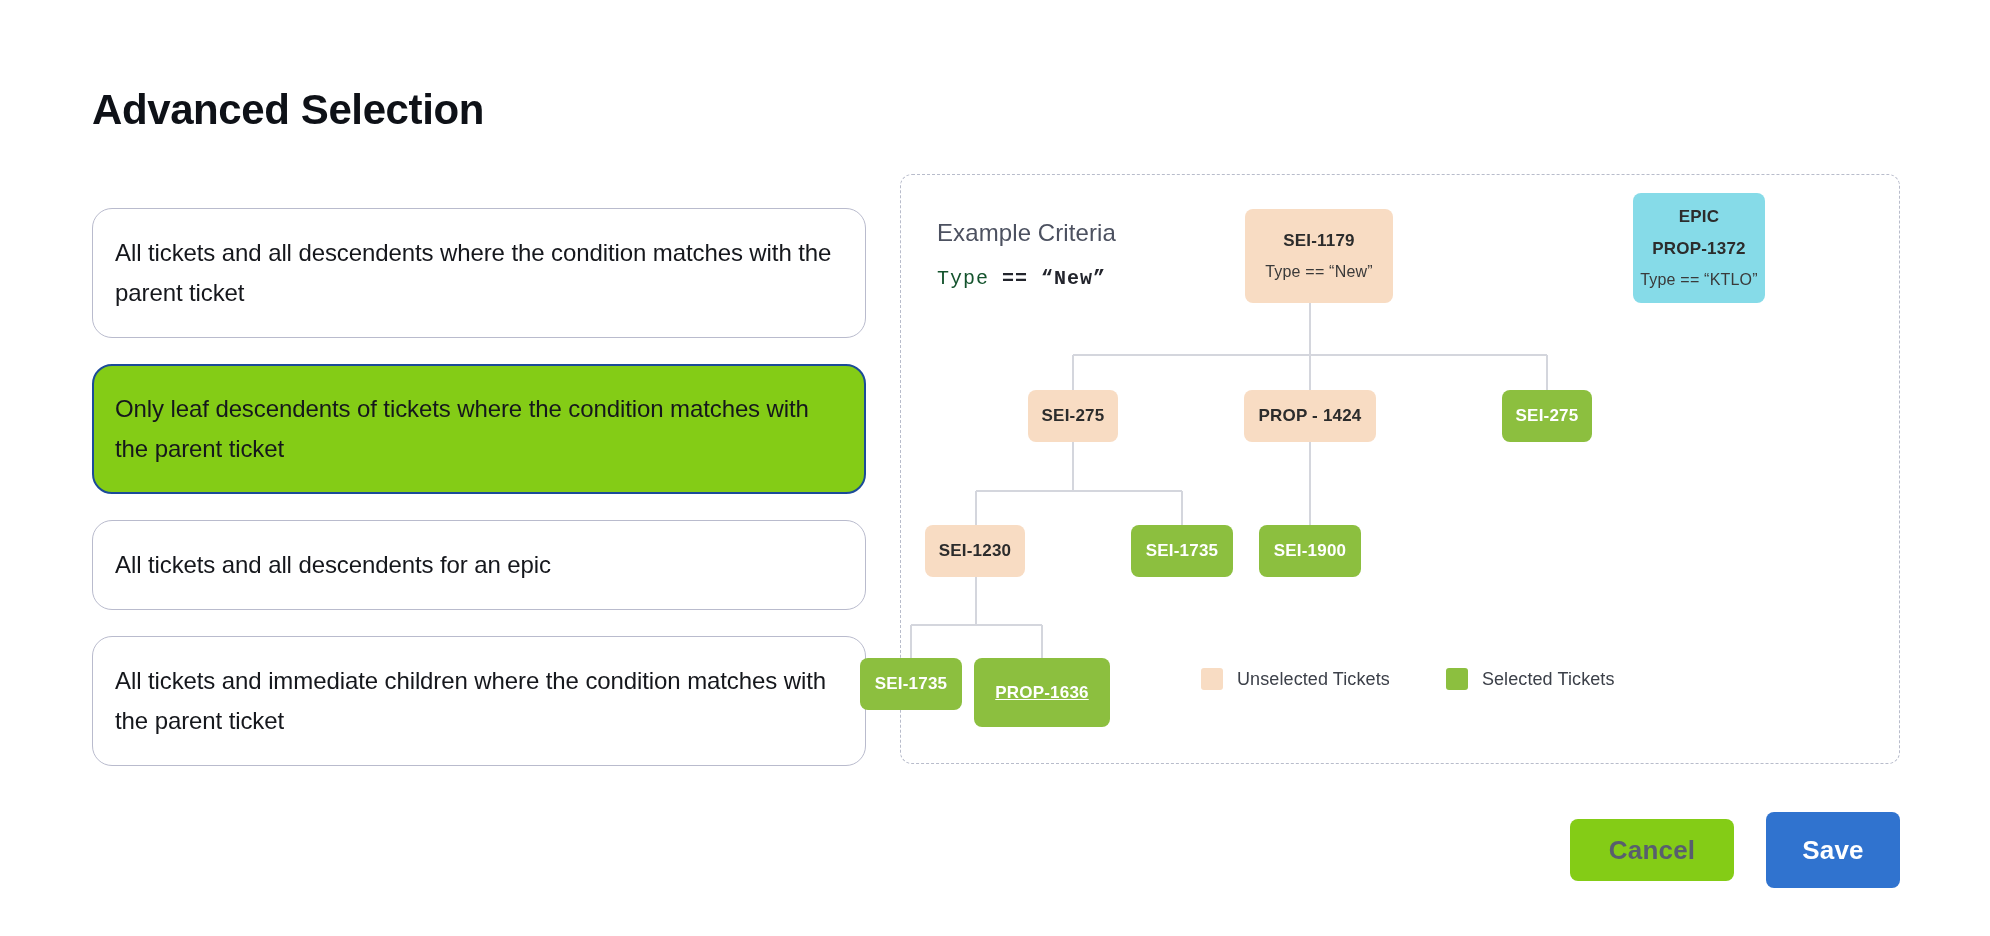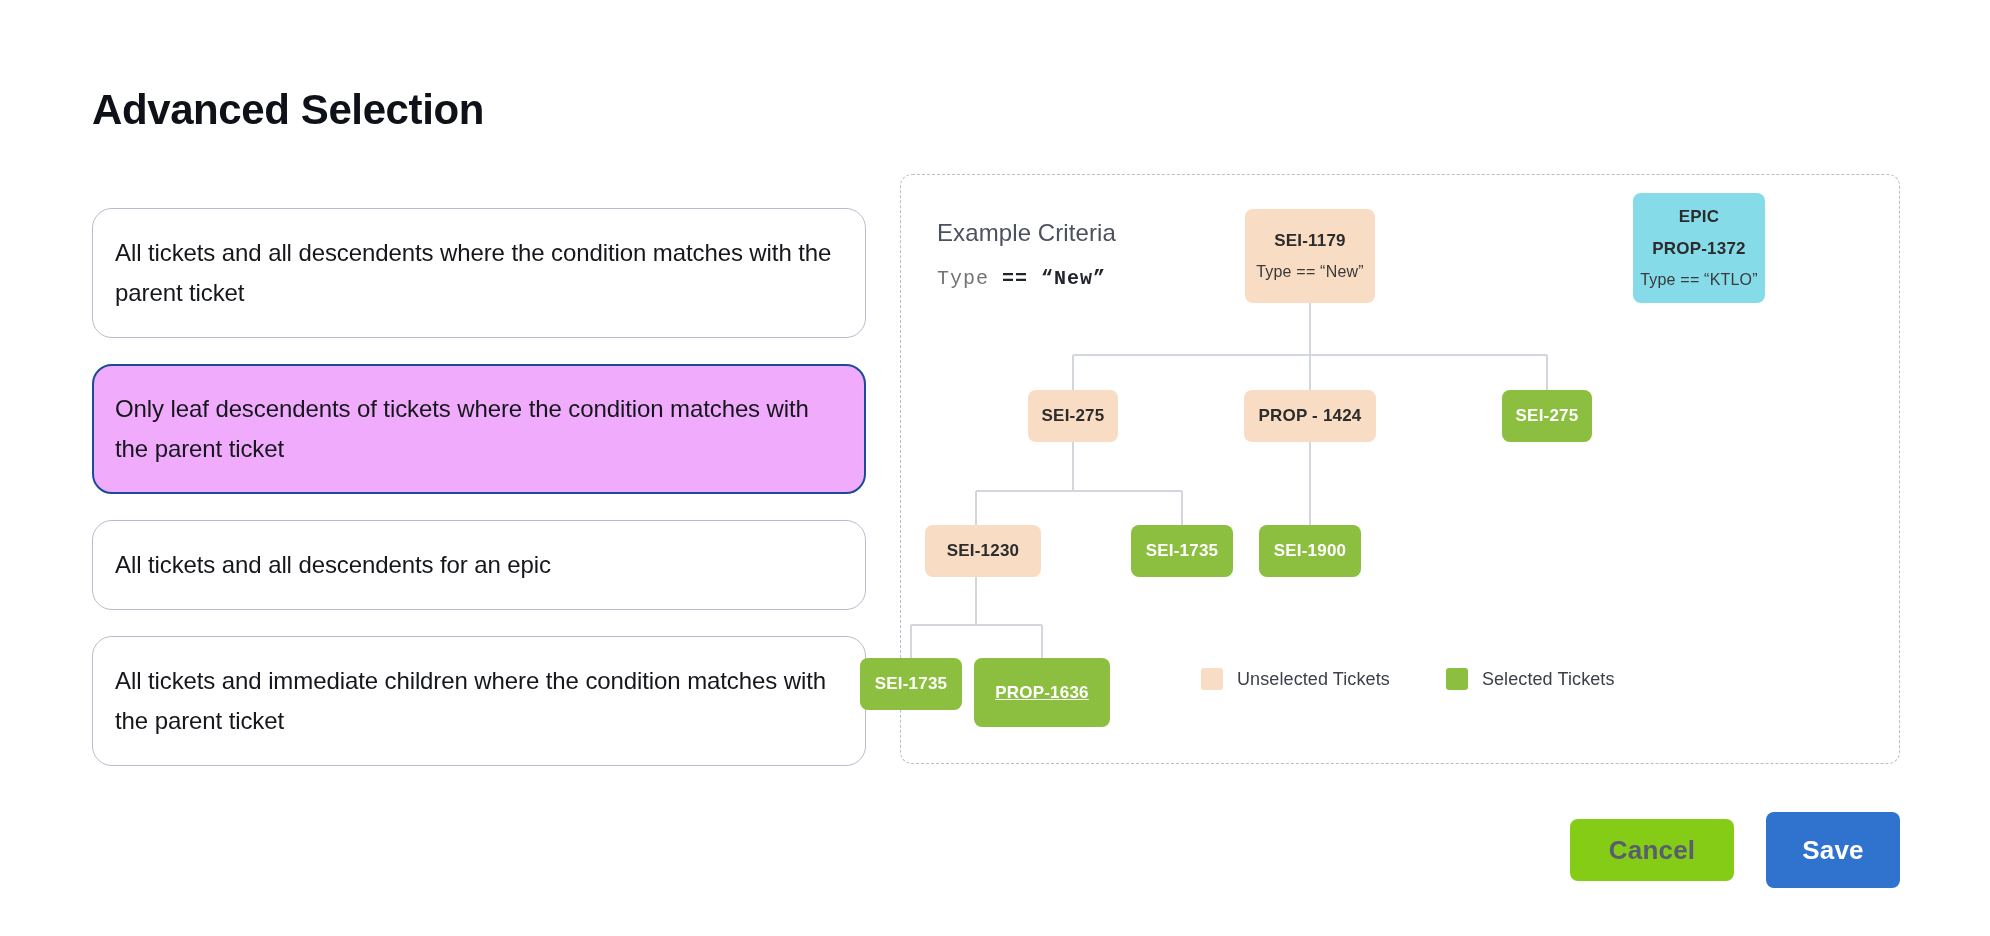--- a/index.html
+++ b/index.html
@@ -44,21 +44,21 @@
     padding: 24px 22px 24px 22px;
     margin-bottom: 26px;
     font-size: 24px;
     line-height: 40px;
     color: #15171c;
     cursor: pointer;
     letter-spacing: -0.1px;
   }
   .option-card.selected {
     border: 2px solid #1b4b98;
-    background: #f0abfc;
+    background: #84cc16;
     padding: 23px 21px 23px 21px;
   }
 
   
   #diagram-panel {
     position: absolute;
     left: 900px;
     top: 174px;
     width: 1000px;
     height: 590px;
@@ -76,21 +76,21 @@
     color: #4c5160;
     letter-spacing: 0.1px;
   }
   #criteria-expr {
     margin-top: 20px;
     font-family: "Liberation Mono", monospace;
     font-size: 20px;
     letter-spacing: 1px;
     white-space: nowrap;
   }
-  #criteria-expr .kw { color: #737373; }
+  #criteria-expr .kw { color: #14532d; }
   #criteria-expr .op { color: #22242c; font-weight: bold; }
   #criteria-expr .val { color: #22242c; font-weight: bold; }
 
   
   #connectors {
     position: absolute;
     left: 0; top: 0;
     width: 1000px; height: 590px;
     pointer-events: none;
   }
@@ -216,42 +216,42 @@
 
         <path d="M 409 267 L 409 350"></path>
 
         <path d="M 75 402 L 75 450"></path>
         <path d="M 10 450 L 141 450"></path>
         <path d="M 10 450 L 10 483"></path>
         <path d="M 141 450 L 141 483"></path>
       </g>
     </svg>
 
-    <div class="node unselected" style="left:344px; top:34px; width:130px; height:94px;">
+    <div class="node unselected" style="left:344px; top:34px; width:148px; height:94px;">
       <span class="title">SEI-1179</span>
       <span class="sub">Type == “New”</span>
     </div>
 
     <div class="node epic" style="left:732px; top:18px; width:132px; height:110px;text-align:center;">
       <span class="title">EPIC</span>
       <span class="sub2">PROP-1372</span>
       <span class="sub">Type == “KTLO”</span>
     </div>
 
     <div class="node unselected" style="left:127px; top:215px; width:90px; height:52px;">
       <span class="title">SEI-275</span>
     </div>
     <div class="node unselected" style="left:343px; top:215px; width:132px; height:52px;">
       <span class="title">PROP - 1424</span>
     </div>
     <div class="node selected" style="left:601px; top:215px; width:90px; height:52px;">
       <span class="title">SEI-275</span>
     </div>
 
-    <div class="node unselected" style="left:24px; top:350px; width:116px; height:52px;">
+    <div class="node unselected" style="left:24px; top:350px; width:100px; height:52px;">
       <span class="title">SEI-1230</span>
     </div>
     <div class="node selected" style="left:230px; top:350px; width:102px; height:52px;">
       <span class="title">SEI-1735</span>
     </div>
     <div class="node selected" style="left:358px; top:350px; width:102px; height:52px;">
       <span class="title">SEI-1900</span>
     </div>
 
     <div class="node selected" style="left:-41px; top:483px; width:102px; height:52px;">

